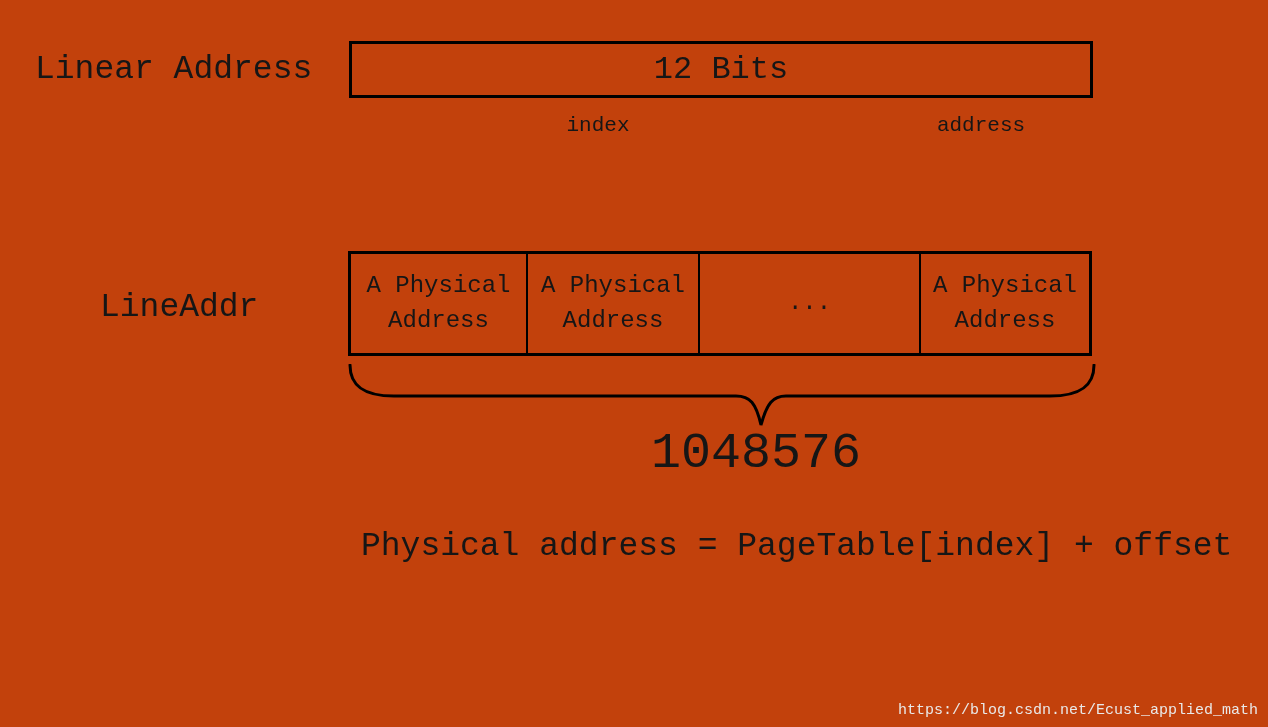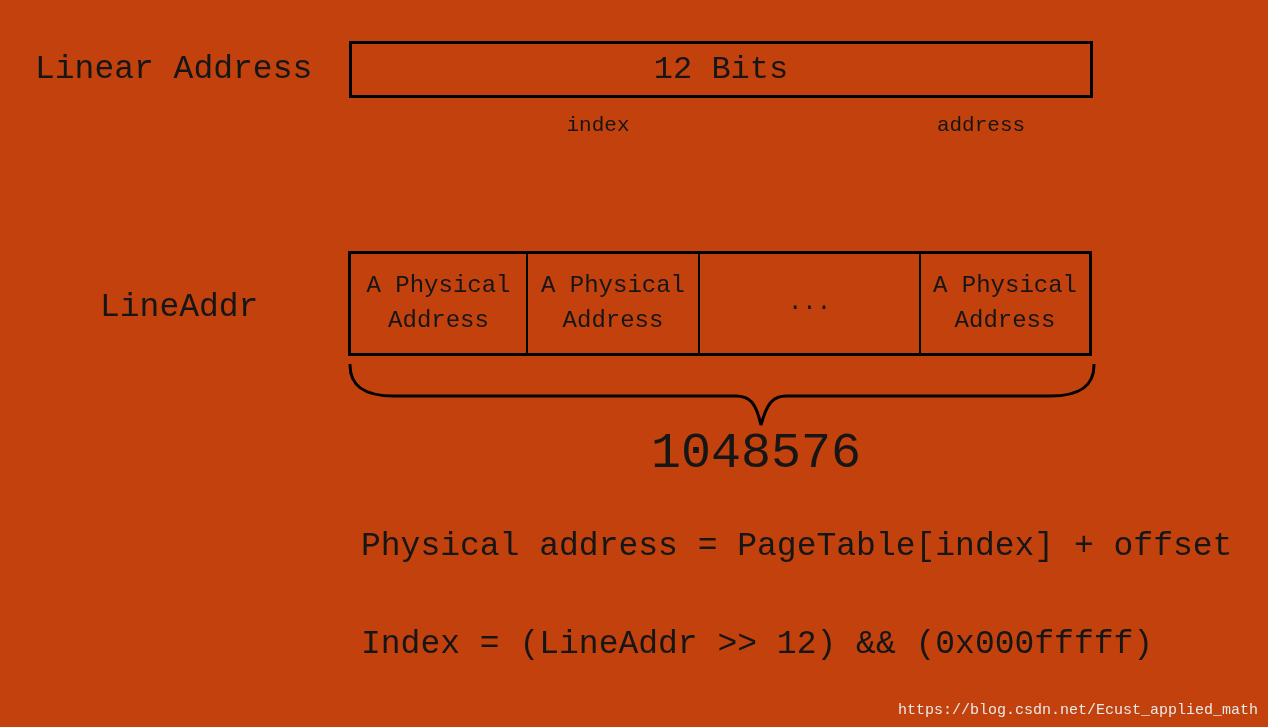--- a/index.html
+++ b/index.html
@@ -91,17 +91,16 @@
              C 402,32 408,39 413,61
              C 419,39 425,32 438,32
              L 702,32
              C 732,32 746,22 746,1" fill="none" stroke="#000000" stroke-width="3" stroke-linecap="round"></path>
   </svg>
 
   <div class="count-label">1048576</div>
 
   <div class="eq eq1">Physical address = PageTable[index] + offset</div>
 
-  <div class="eq eq2">Index = (LineAddr &gt;&gt; 12) &amp;&amp; (0x000fffff)</div>
 
   <div class="watermark">https://blog.csdn.net/Ecust_applied_math</div>
 
 </div>
 
 </body></html>

